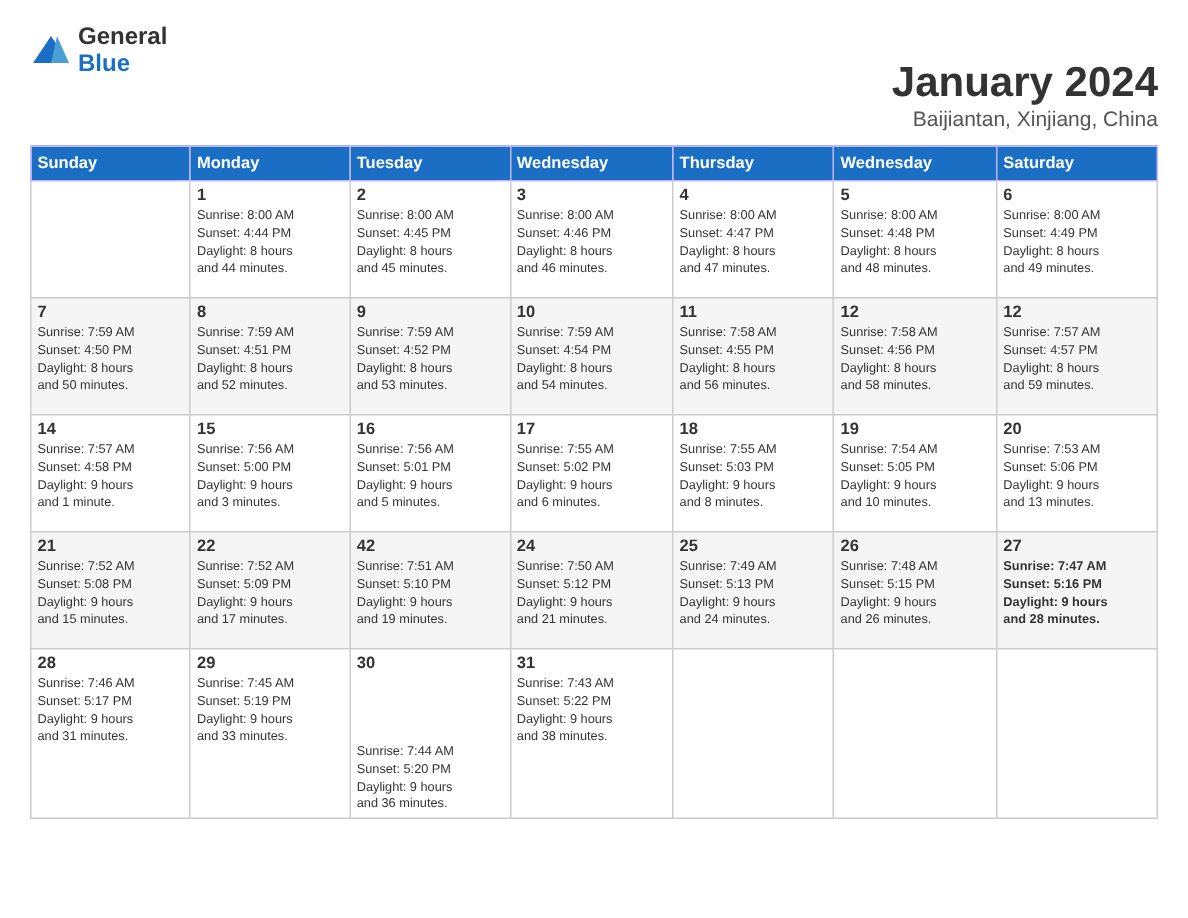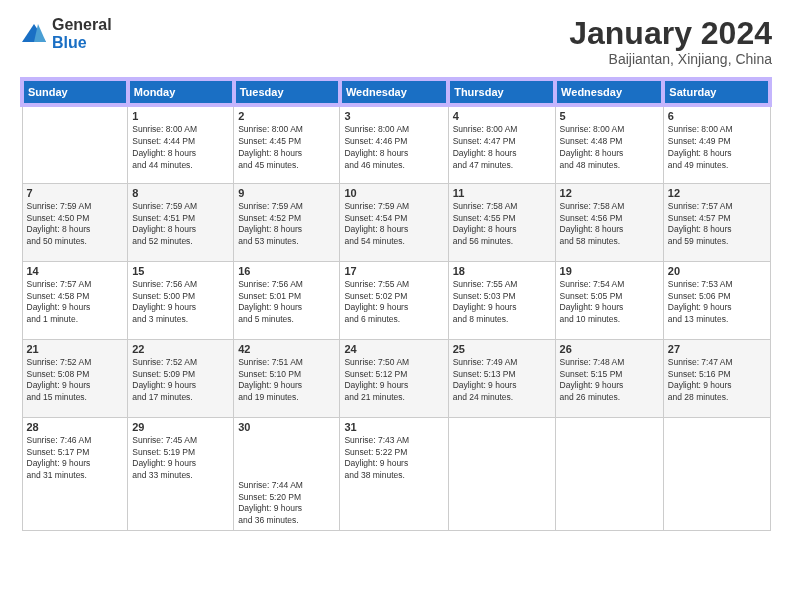--- a/index.html
+++ b/index.html
@@ -28,42 +28,43 @@
       gap: 4px;
     }
     .logo-icon {
       width: 28px;
       height: 28px;
     }
     .title-block {
       text-align: right;
     }
     .month-title {
-      font-size: 32px;
+      font-size: 28px;
       font-weight: bold;
       color: #333;
       line-height: 1.1;
+      margin-top: 24px;
     }
     .subtitle {
       font-size: 14px;
       color: #555;
     }
     table {
       width: 100%;
       border-collapse: collapse;
       font-size: 9px;
     }
     thead tr th {
       background: #1a6fc4;
       color: #fff;
       font-size: 11px;
       font-weight: bold;
       padding: 5px 4px;
       text-align: left;
-      border: 4px solid #c4b5fd;
+      border: 1px solid #c4b5fd;
     }
     tbody tr td {
       border: 1px solid #ccc;
       vertical-align: top;
       padding: 3px 4px;
       height: 78px;
       width: 113px;
     }
     tbody tr:nth-child(even) td {
       background: #f5f5f5;
@@ -307,21 +308,21 @@
           </td>
           <td>
             <span class="day-number">26</span>
             <div class="day-info" style="white-space: pre-line;">Sunrise: 7:48 AM
 Sunset: 5:15 PM
 Daylight: 9 hours
 and 26 minutes.</div>
           </td>
           <td>
             <span class="day-number">27</span>
-            <div class="day-info" style="white-space: pre-line;">Sunrise: 7:47 AM
+            <div class="day-info" style="white-space: pre-line; font-weight: bold;">Sunrise: 7:47 AM
 Sunset: 5:16 PM
 Daylight: 9 hours
 and 28 minutes.</div>
           </td>
         </tr>
         <tr>
           <td>
             <span class="day-number">28</span>
             <div class="day-info" style="white-space: pre-line;">Sunrise: 7:46 AM
 Sunset: 5:17 PM

